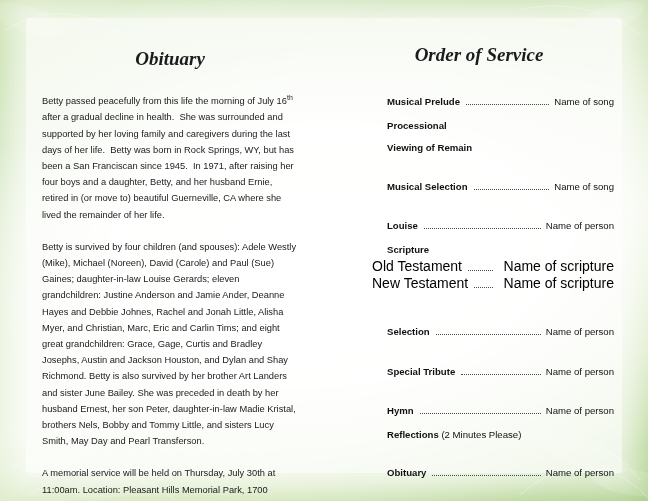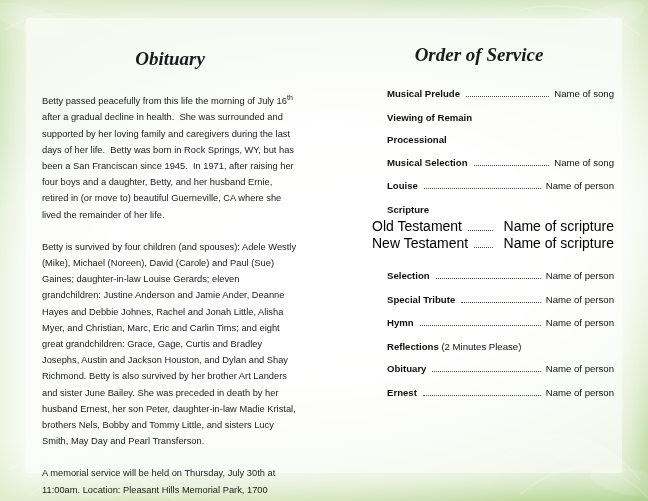--- a/index.html
+++ b/index.html
@@ -65,21 +65,21 @@
     font-weight: bold;
     color: #1b1b1b;
     text-align: center;
   }
   .heading-obit {
     font-size: 19px;
     margin-bottom: 20px;
   }
   .heading-oos {
     font-size: 19px;
-    margin-bottom: 22px;
+    margin-bottom: 14px;
   }
   .obit-para {
     font-size: 9.3px;
     line-height: 16.2px;
     color: #1a1a1a;
     text-align: left;
     margin: 0 0 16px 0;
   }
   .obit-para:last-child { margin-bottom: 0; }
   sup { font-size: 7px; vertical-align: super; }
@@ -106,20 +106,21 @@
     flex: 1 1 auto;
     border-bottom: 1.4px dotted #4a4a4a;
     margin: 0 5px 3px 6px;
     min-width: 8px;
     height: 1px;
   }
   .svc-value {
     flex: 0 0 auto;
     font-weight: normal;
     color: #111;
+    margin-top: 16px;
   }
   .sub-rows {
     margin-left: 28px;
     margin-top: 1px;
   }
   .sub-row {
     display: flex;
     align-items: baseline;
     font-size: 14px;
     margin-bottom: 1.5px;
@@ -173,25 +174,25 @@
     <div class="col-right">
       <div class="heading heading-oos">Order of Service</div>
 
       <div class="svc-row">
         <span class="svc-label">Musical Prelude</span>
         <span class="svc-dots"></span>
         <span class="svc-value">Name of song</span>
       </div>
 
       <div class="svc-row">
+        <span class="svc-label">Processional</span>
+      </div>
+
+      <div class="svc-row">
         <span class="svc-label">Viewing of Remain</span>
-      </div>
-
-      <div class="svc-row">
-        <span class="svc-label">Processional</span>
       </div>
 
 
       <div class="svc-row">
         <span class="svc-label">Musical Selection</span>
         <span class="svc-dots"></span>
         <span class="svc-value">Name of song</span>
       </div>
 
       <div class="svc-row">

